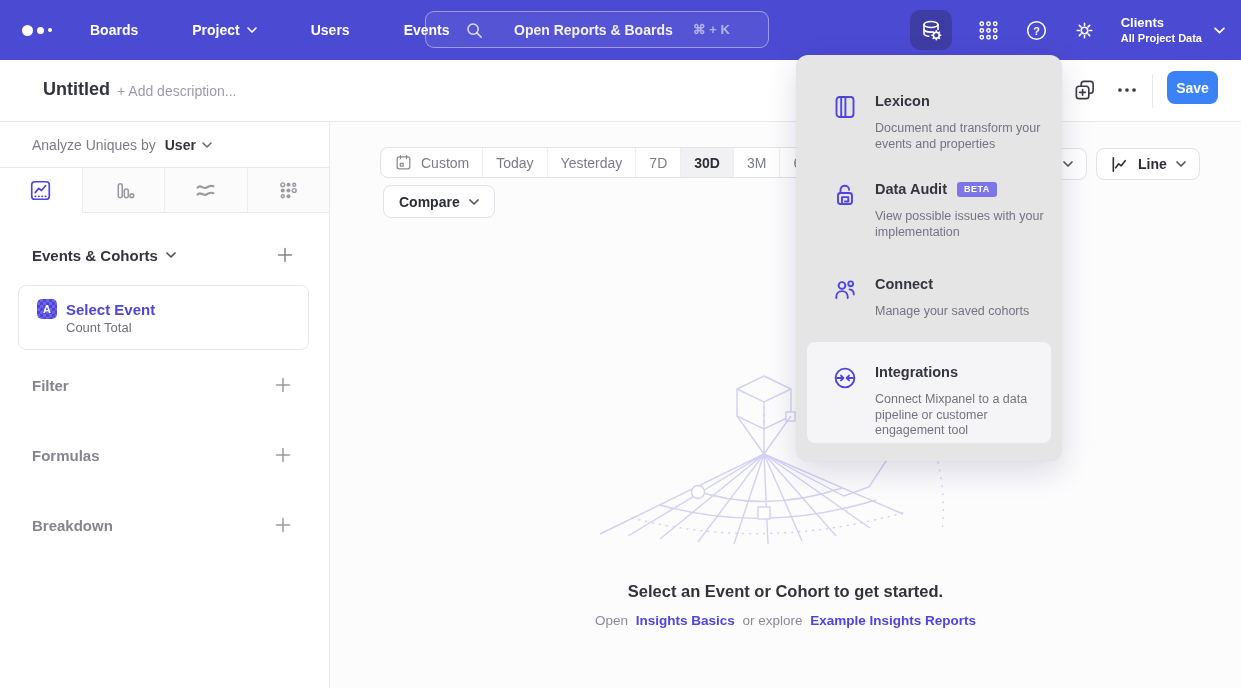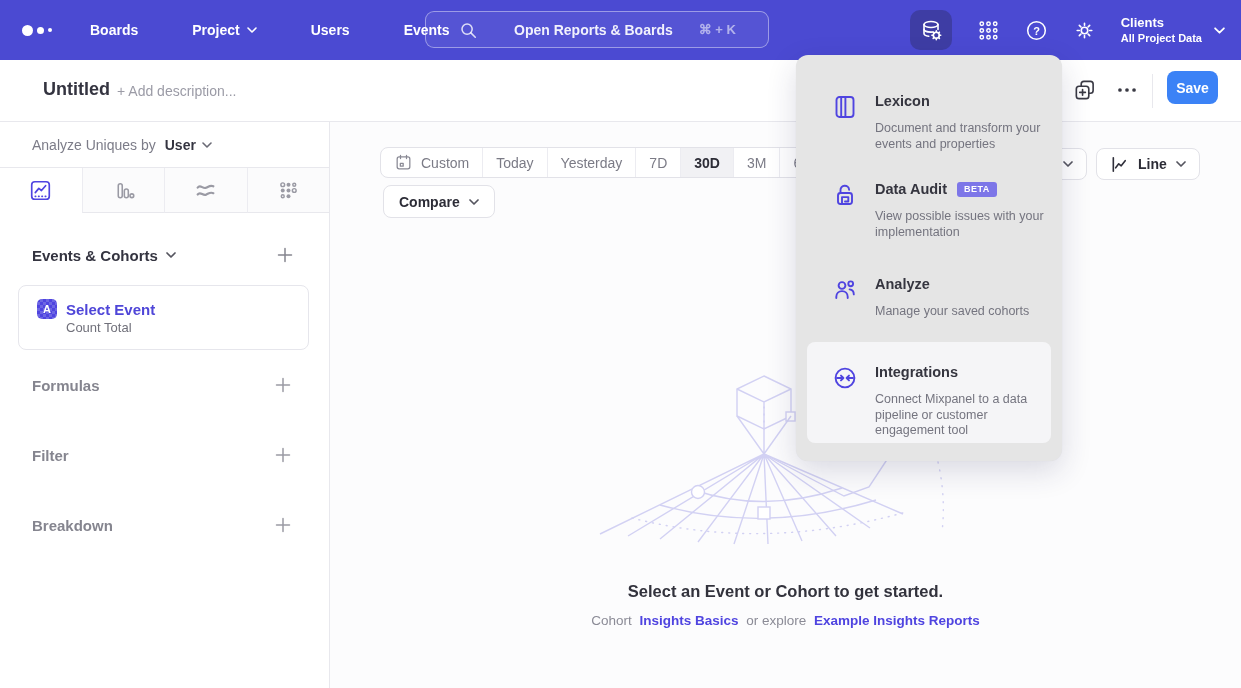--- a/index.html
+++ b/index.html
@@ -9,21 +9,21 @@
 
   
   .navbar { position:absolute; top:0; left:0; right:0; height:60px; background:#4b4ad2; display:flex; align-items:center; z-index:10; }
   .logo { margin-left:22px; display:flex; align-items:center; gap:4px; cursor:pointer; }
   .logo i { display:block; border-radius:50%; background:#fff; }
   .logo i:nth-child(1){ width:11px; height:11px; }
   .logo i:nth-child(2){ width:7px; height:7px; }
   .logo i:nth-child(3){ width:4px; height:4px; }
   .nav-links { display:flex; align-items:center; gap:54px; margin-left:38px; }
   .nav-link { color:#fff; font-size:14px; font-weight:600; cursor:pointer; display:flex; align-items:center; gap:7px; }
-  .search-bar { position:absolute; left:425px; top:11px; width:344px; height:37px; border:1px solid rgba(255,255,255,.42); background:rgba(255,255,255,.06); border-radius:9px; display:flex; align-items:center; justify-content:center; gap:26px; cursor:text; }
+  .search-bar { position:absolute; left:425px; top:11px; width:344px; height:37px; border:1px solid rgba(255,255,255,.42); background:rgba(255,255,255,.06); border-radius:9px; display:flex; align-items:center; justify-content:center; gap:20px; cursor:text; }
   .search-label { color:rgba(255,255,255,.92); font-size:14px; font-weight:600; margin-left:10px; }
   .search-shortcut { color:rgba(255,255,255,.55); font-size:13px; font-weight:600; }
   .nav-right { position:absolute; right:16px; top:0; height:60px; display:flex; align-items:center; gap:25px; }
   .nav-iconbtn { cursor:pointer; display:flex; align-items:center; justify-content:center; }
   .nav-iconbtn.active { width:42px; height:40px; background:#3e3da4; border-radius:10px; }
   .project-switch { display:flex; align-items:center; gap:12px; cursor:pointer; color:#fff; }
   .project-name { font-size:13px; font-weight:700; line-height:16px; }
   .project-scope { font-size:11px; font-weight:700; line-height:14px; }
 
   
@@ -249,29 +249,29 @@
       </span>
     </div>
     <div class="event-card">
       <div class="event-card-row1">
         <span class="event-badge">A</span>
         <span class="event-title">Select Event</span>
       </div>
       <div class="event-subtitle">Count Total</div>
     </div>
     <div class="side-row">
-      <span class="side-row-label">Formulas</span>
+      <span class="side-row-label">Filter</span>
       <span class="plus-btn">
         <svg width="16" height="16" viewBox="0 0 16 16">
             <path d="M8 1.5v13M1.5 8h13" stroke="#9b9ba4" stroke-width="1.5" stroke-linecap="round"></path>
           </svg>
       </span>
     </div>
     <div class="side-row">
-      <span class="side-row-label">Filter</span>
+      <span class="side-row-label">Formulas</span>
       <span class="plus-btn">
         <svg width="16" height="16" viewBox="0 0 16 16">
             <path d="M8 1.5v13M1.5 8h13" stroke="#9b9ba4" stroke-width="1.5" stroke-linecap="round"></path>
           </svg>
       </span>
     </div>
     <div class="side-row">
       <span class="side-row-label">Breakdown</span>
       <span class="plus-btn">
         <svg width="16" height="16" viewBox="0 0 16 16">
@@ -352,21 +352,21 @@
         <circle cx="100" cy="126" r="6.5" fill="#fff"></circle>
         <rect x="160" y="141" width="12" height="12" fill="#fff"></rect>
 
         <path d="M340 96q8 35 4 70" stroke-dasharray="1 7" stroke-linecap="round"></path>
         <path d="M166 63v-28" stroke-dasharray="1 6" stroke-linecap="round"></path>
       </g>
     </svg>
 
     <div class="empty-title">Select an Event or Cohort to get started.</div>
     <div class="empty-links">
-      <span>Cohort</span>
+      <span>Open</span>
       <span class="link">Insights Basics</span>
       <span>or explore</span>
       <span class="link">Example Insights Reports</span>
     </div>
   </main>
 
   <div class="menu-panel">
     <div class="mi-highlight"></div>
 
     <div class="mi" style="top:38px">
@@ -405,21 +405,21 @@
       <span class="mi-icon">
         <svg width="26" height="26" viewBox="0 0 26 26" fill="none" stroke="#4f44e0" stroke-width="1.9" stroke-linecap="round">
           <circle cx="10" cy="8.5" r="3.4"></circle>
           <path d="M4.3 21v-1.2c0-3.3 2.5-5.7 5.7-5.7s5.7 2.4 5.7 5.7V21"></path>
           <circle cx="18.7" cy="6.8" r="2.4"></circle>
           <path d="M17.6 12.4c2.6.3 4.2 2.3 4.2 5"></path>
         </svg>
       </span>
       <span class="mi-text">
         <div class="mi-title">
-            <span>Analyze</span>
+            <span>Connect</span>
           </div>
         <div class="mi-desc">Manage your saved cohorts</div>
       </span>
     </div>
 
     <div class="mi" style="top:309px">
       <span class="mi-icon">
         <svg width="26" height="26" viewBox="0 0 26 26" fill="none" stroke="#4f44e0" stroke-width="1.9" stroke-linecap="round" stroke-linejoin="round">
           <circle cx="13" cy="13" r="9.4"></circle>
           <path d="M5 13h6M9 10.6L11.4 13 9 15.4"></path>

